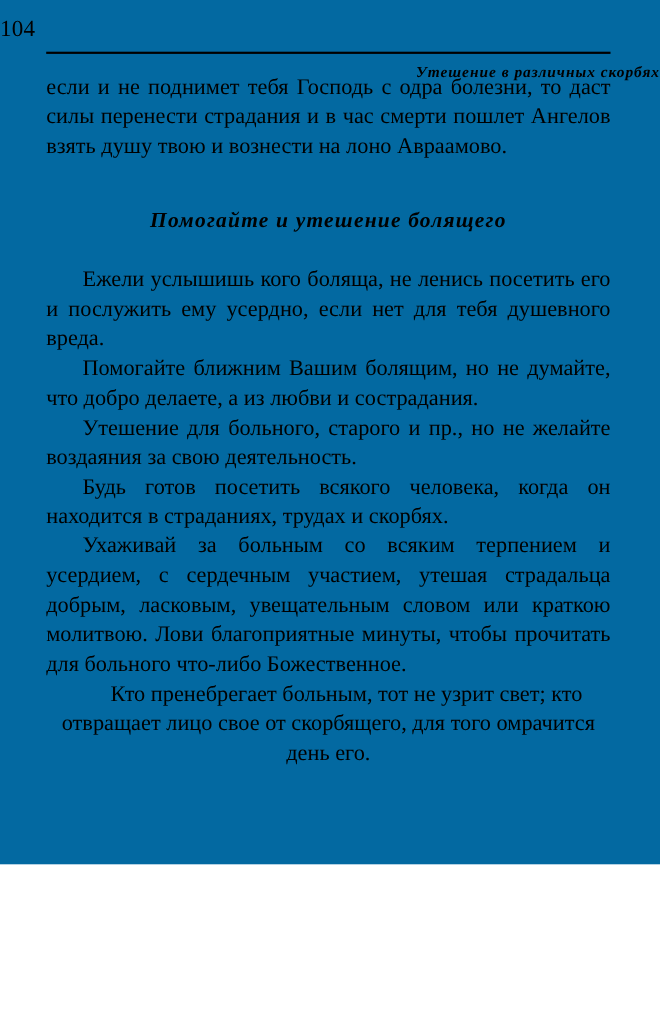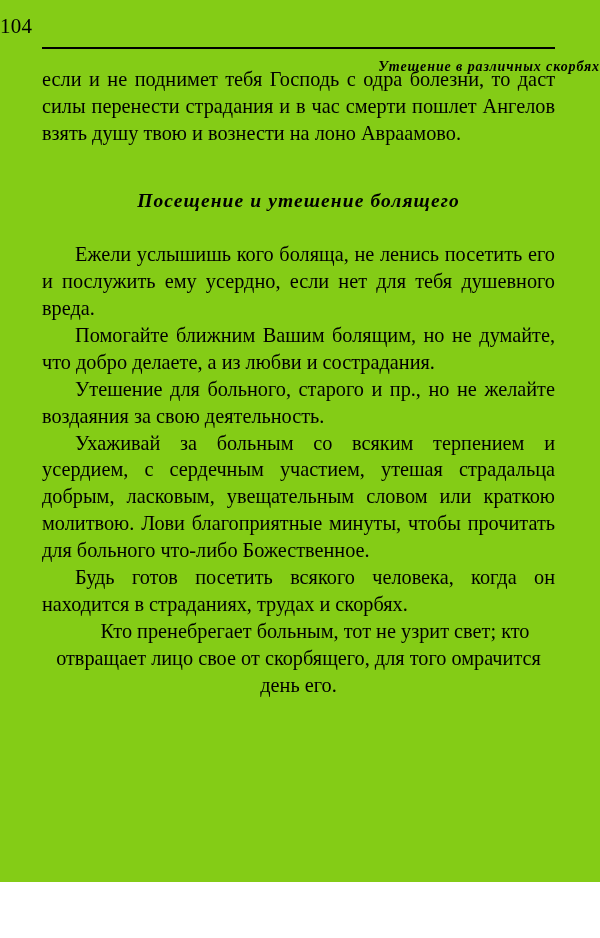--- a/index.html
+++ b/index.html
@@ -7,22 +7,22 @@
     padding: 0;
     background: #ffffff;
   }
   body {
     font-family: "Liberation Serif", "DejaVu Serif", serif;
     color: #000000;
   }
   .page {
     position: relative;
     width: 600px;
-    height: 882px;
-    background: #84cc16;
+    height: 786px;
+    background: #0369a1;
     overflow: hidden;
     box-sizing: border-box;
     text-decoration: underline;
   }
   .content {
     position: absolute;
     left: 42px;
     top: 0;
     width: 513px;
   }
@@ -114,24 +114,24 @@
       <span class="running-head">Утешение в различных скорбях</span>
     </div>
   </div>
 
   <div class="header-rule"></div>
 
   <div class="body-block">
 
     <p class="para no-indent">если и не поднимет тебя Господь с одра болезни, то даст силы перенести страдания и в час смерти пошлет Ангелов взять душу твою и вознести на лоно Авраамово.</p>
 
-    <h2 class="section-heading">Посещение и утешение болящего</h2>
+    <h2 class="section-heading">Помогайте и утешение болящего</h2>
 
     <p class="para">Ежели услышишь кого боляща, не ленись посетить его и послужить ему усердно, если нет для тебя душевного вреда.</p>
     <p class="para">Помогайте ближним Вашим болящим, но не думайте, что добро делаете, а из любви и сострадания.</p>
     <p class="para">Утешение для больного, старого и пр., но не желайте воздаяния за свою деятельность.</p>
+    <p class="para">Будь готов посетить всякого человека, когда он находится в страданиях, трудах и скорбях.</p>
     <p class="para">Ухаживай за больным со всяким терпением и усердием, с сердечным участием, утешая страдальца добрым, ласковым, увещательным словом или краткою молитвою. Лови благоприятные минуты, чтобы прочитать для больного что-либо Божественное.</p>
-    <p class="para">Будь готов посетить всякого человека, когда он находится в страданиях, трудах и скорбях.</p>
     <p class="para">Кто пренебрегает больным, тот не узрит свет; кто отвращает лицо свое от скорбящего, для того омрачится день его.</p>
 
   </div>
 
 </div>
 
 </body></html>

